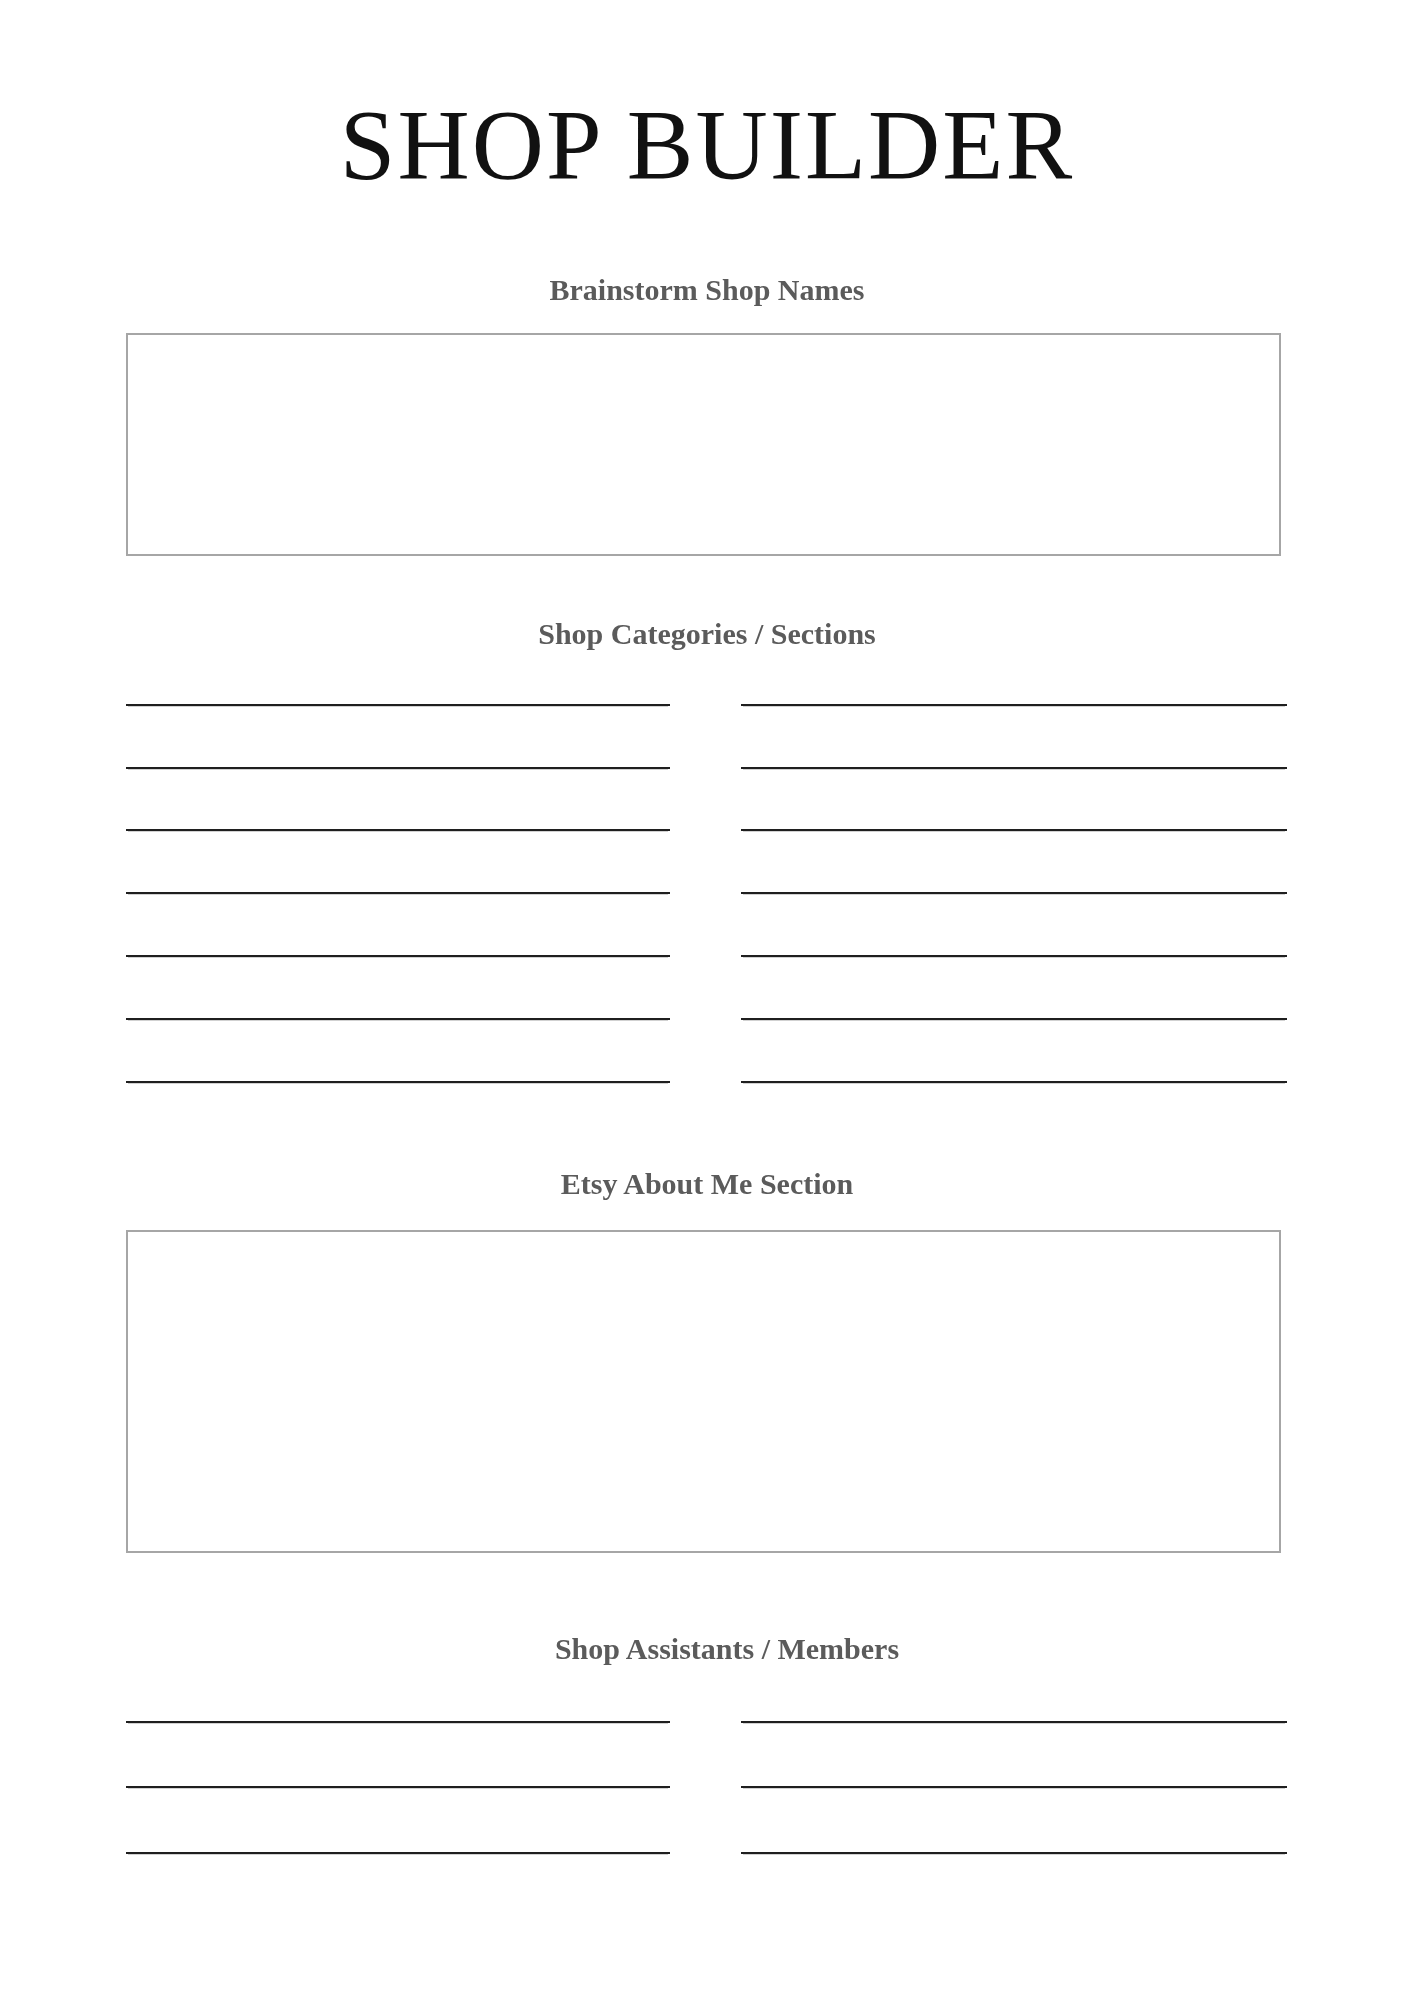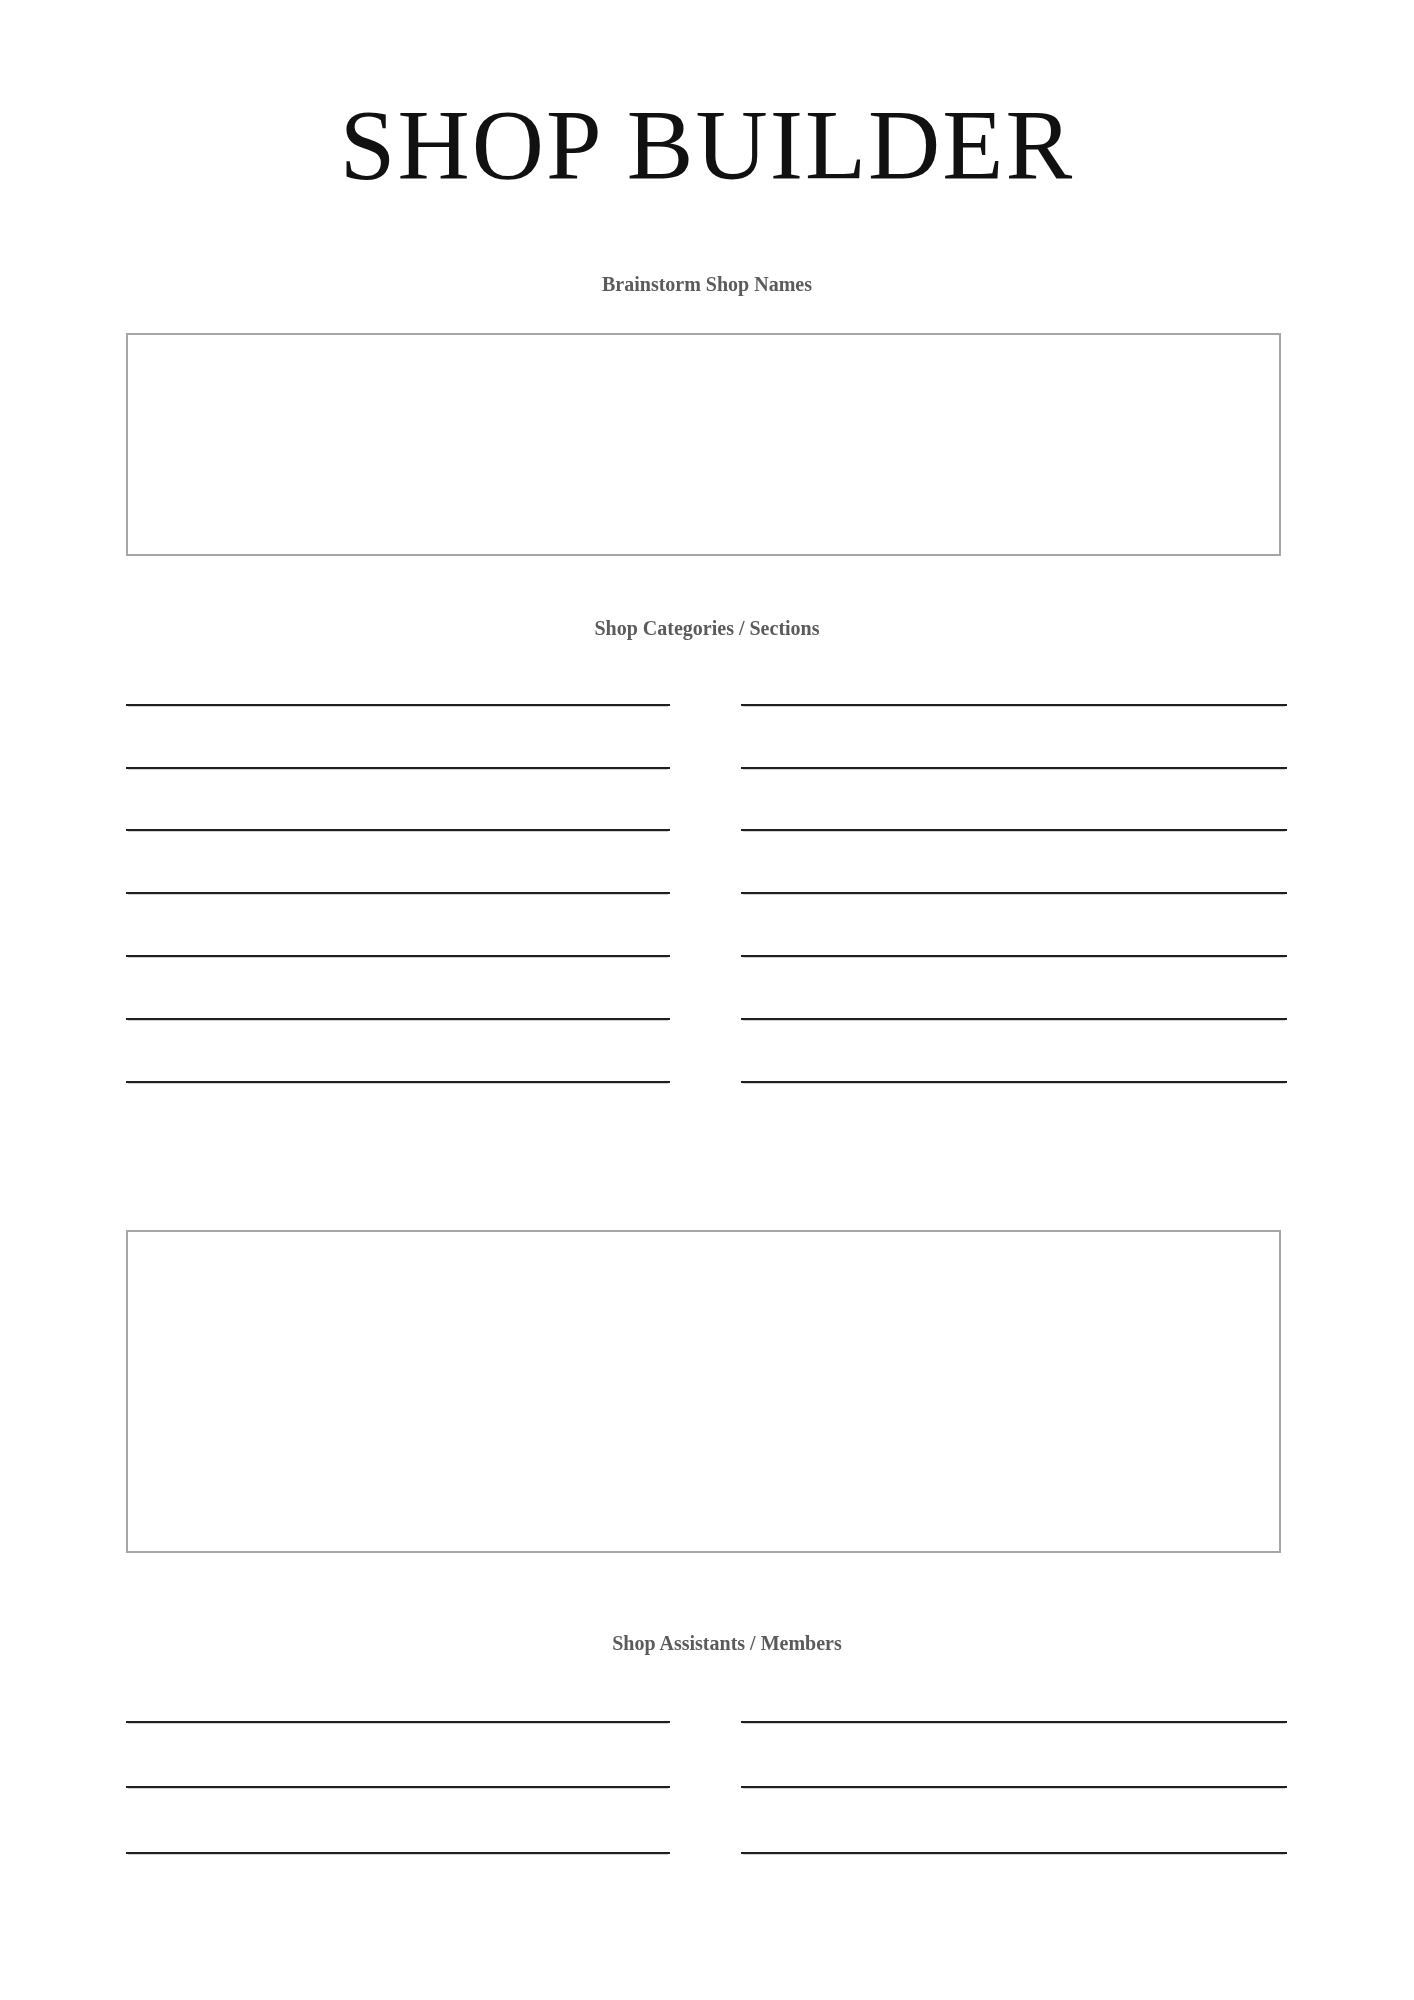--- a/index.html
+++ b/index.html
@@ -25,21 +25,21 @@
     line-height: 1.0;
     color: var(--title-color, #111111);
     white-space: nowrap;
   }
   .section-heading {
     position: absolute;
     left: 0;
     width: 100%;
     text-align: center;
     font-family: "Liberation Serif", serif;
-    font-size: 20px;
+    font-size: 30px;
     font-weight: 700;
     line-height: 1.2;
     color: var(--heading-color, #5b5b5b);
     white-space: nowrap;
   }
   #heading-brainstorm  { top: 272px; }
   #heading-categories  { top: 616px; }
   #heading-about       { top: 1166px; }
   #heading-assistants  { top: 1631px; padding-left: 20px; }
 
@@ -101,20 +101,21 @@
   <div class="lines-col" id="cat-col-right">
       <div class="rule-line"></div>
       <div class="rule-line"></div>
       <div class="rule-line"></div>
       <div class="rule-line"></div>
       <div class="rule-line"></div>
       <div class="rule-line"></div>
       <div class="rule-line"></div>
     </div>
 
+  <div class="section-heading" id="heading-about">Etsy About Me Section</div>
 
   <div class="write-box" id="box-about"></div>
 
   <div class="section-heading" id="heading-assistants">Shop Assistants / Members</div>
 
   <div class="lines-col" id="asst-col-left">
       <div class="rule-line"></div>
       <div class="rule-line"></div>
       <div class="rule-line"></div>
     </div>

